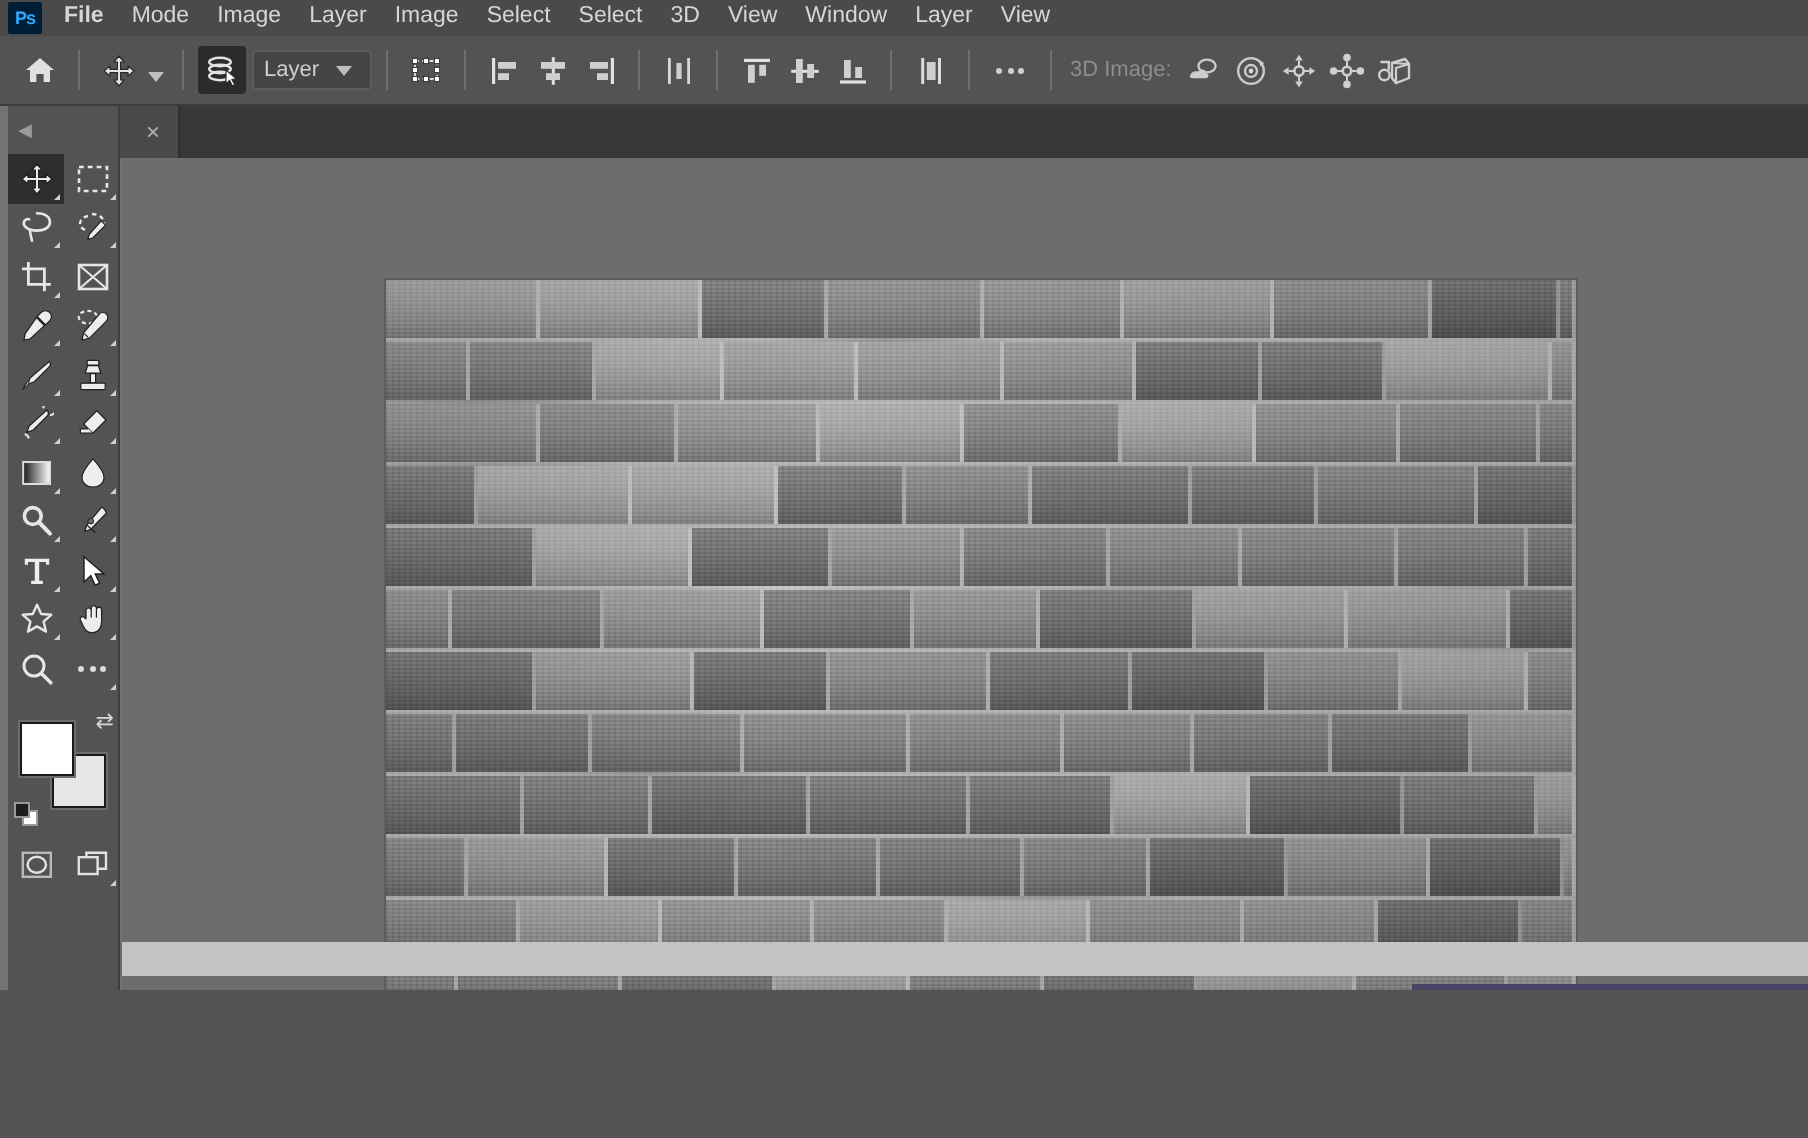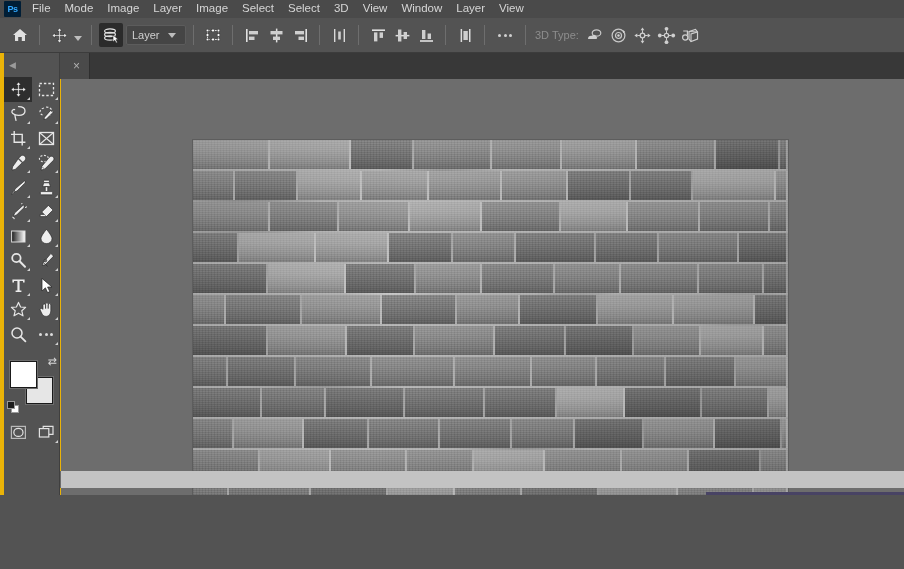--- a/index.html
+++ b/index.html
@@ -6,21 +6,21 @@
   html, body {
     width: 904px; height: 569px;
     overflow: hidden;
     background: #535353;
     font-family: "Liberation Sans", sans-serif;
   }
   #app {
     position: relative;
     width: 904px; height: 495px;
     overflow: hidden;
-    background: #eab308;
+    background: #737373;
   }
 
   
   .menubar {
     position: absolute; left: 0; top: 0;
     width: 904px; height: 18px;
     background: #4a4a4a;
     display: flex; align-items: center;
     z-index: 30;
   }
@@ -34,21 +34,21 @@
     letter-spacing: -0.5px;
     border-radius: 1px;
   }
   .menu-item {
     color: #d6d6d6;
     font-size: 11.5px;
     padding: 2px 7px 3px 7px;
     white-space: nowrap;
     line-height: 13px;
   }
-  .menu-item.first { margin-left: 4px; }
+  .menu-item.first { margin-left: 4px; font-weight: bold; }
 
   
   .optionsbar {
     position: absolute; left: 0; top: 18px;
     width: 904px; height: 35px;
     background: #535353;
     display: flex; align-items: center;
     border-bottom: 1px solid #3c3c3c;
     z-index: 28;
   }
@@ -476,21 +476,21 @@
     <div class="ob-sep"></div>
 
     <div class="ob-dots">
         <i></i>
         <i></i>
         <i></i>
       </div>
 
     <div class="ob-sep"></div>
 
-    <div class="ob-3dlabel">3D Type:</div>
+    <div class="ob-3dlabel">3D Image:</div>
 
     <div class="ob-btn">
       <svg width="19" height="19" viewBox="0 0 19 19">
         <ellipse cx="11.5" cy="7" rx="4.3" ry="3.2" fill="none" stroke="#c9c9c9" stroke-width="1.2"></ellipse>
         <path d="M3 12.5 C3 10.5 5 9.2 7 9.8 C8.4 8 11 8.6 11.2 10.8 C12.6 11 12.6 12.8 11.2 13.1 L4.4 13.1 C3.4 13.1 3 12.9 3 12.5 Z" fill="#cfcfcf"></path>
       </svg>
     </div>
     <div class="ob-btn">
       <svg width="19" height="19" viewBox="0 0 19 19">
         <circle cx="9.5" cy="9.5" r="6.4" fill="none" stroke="#c9c9c9" stroke-width="1.2"></circle>

